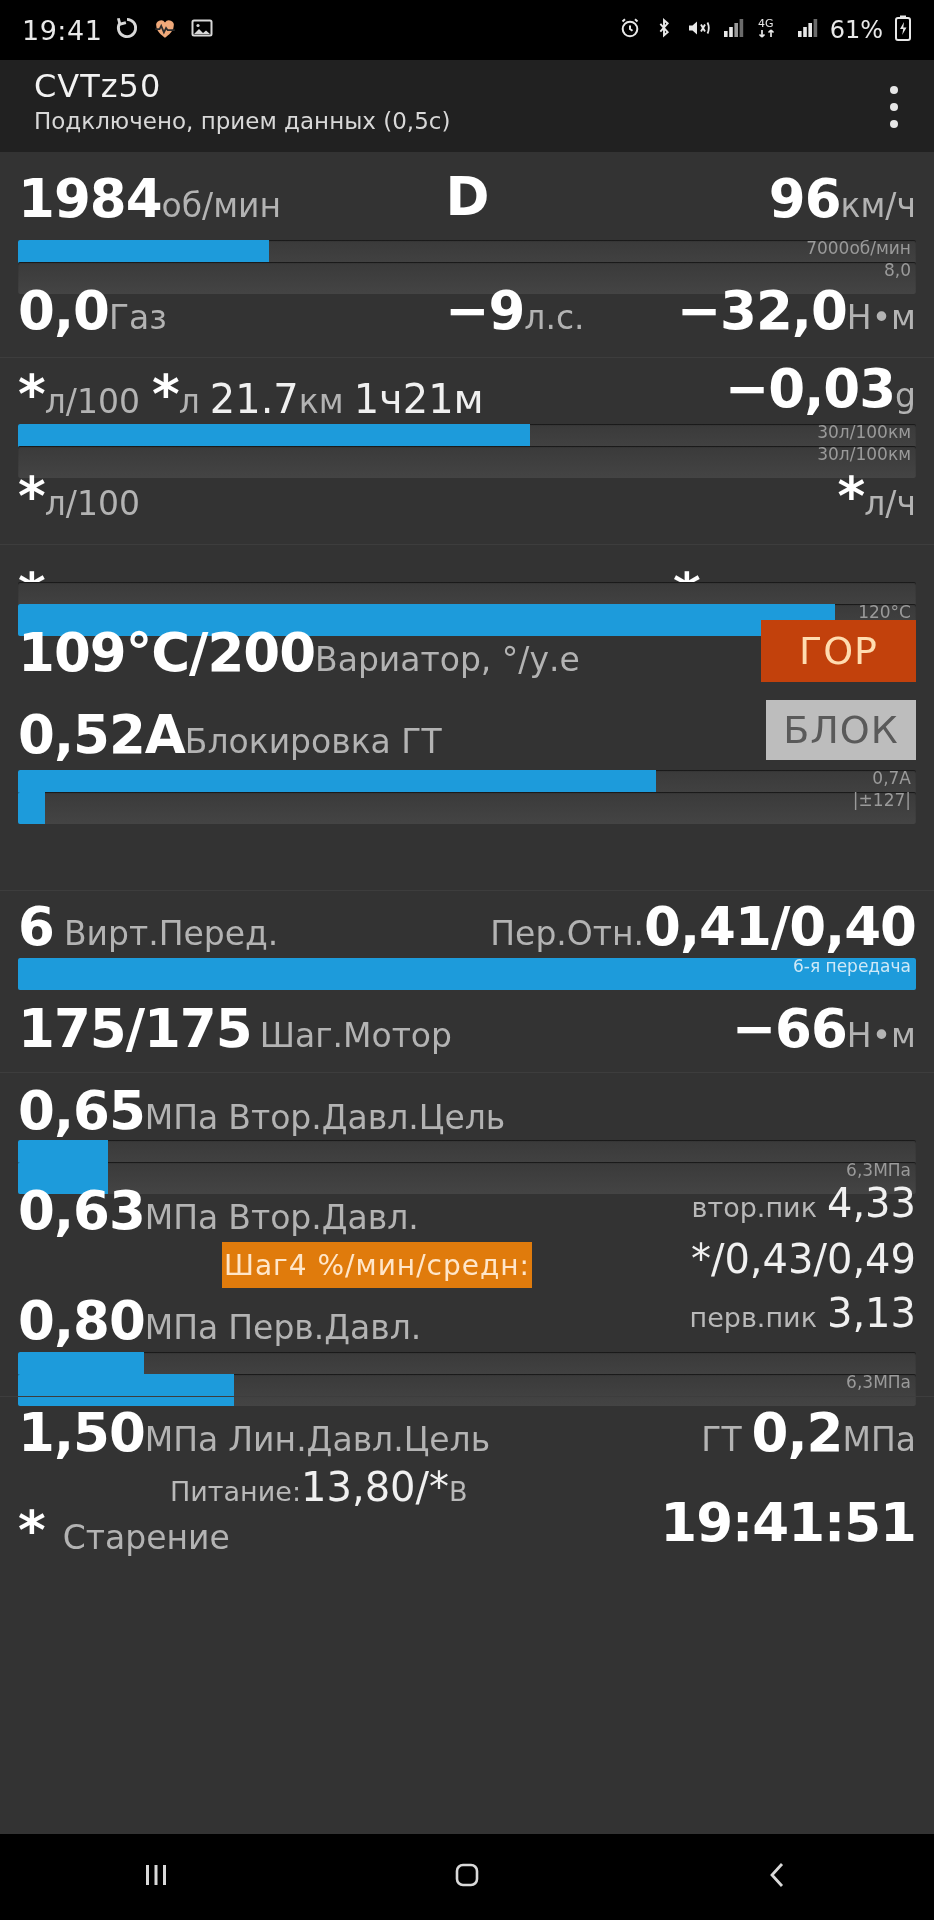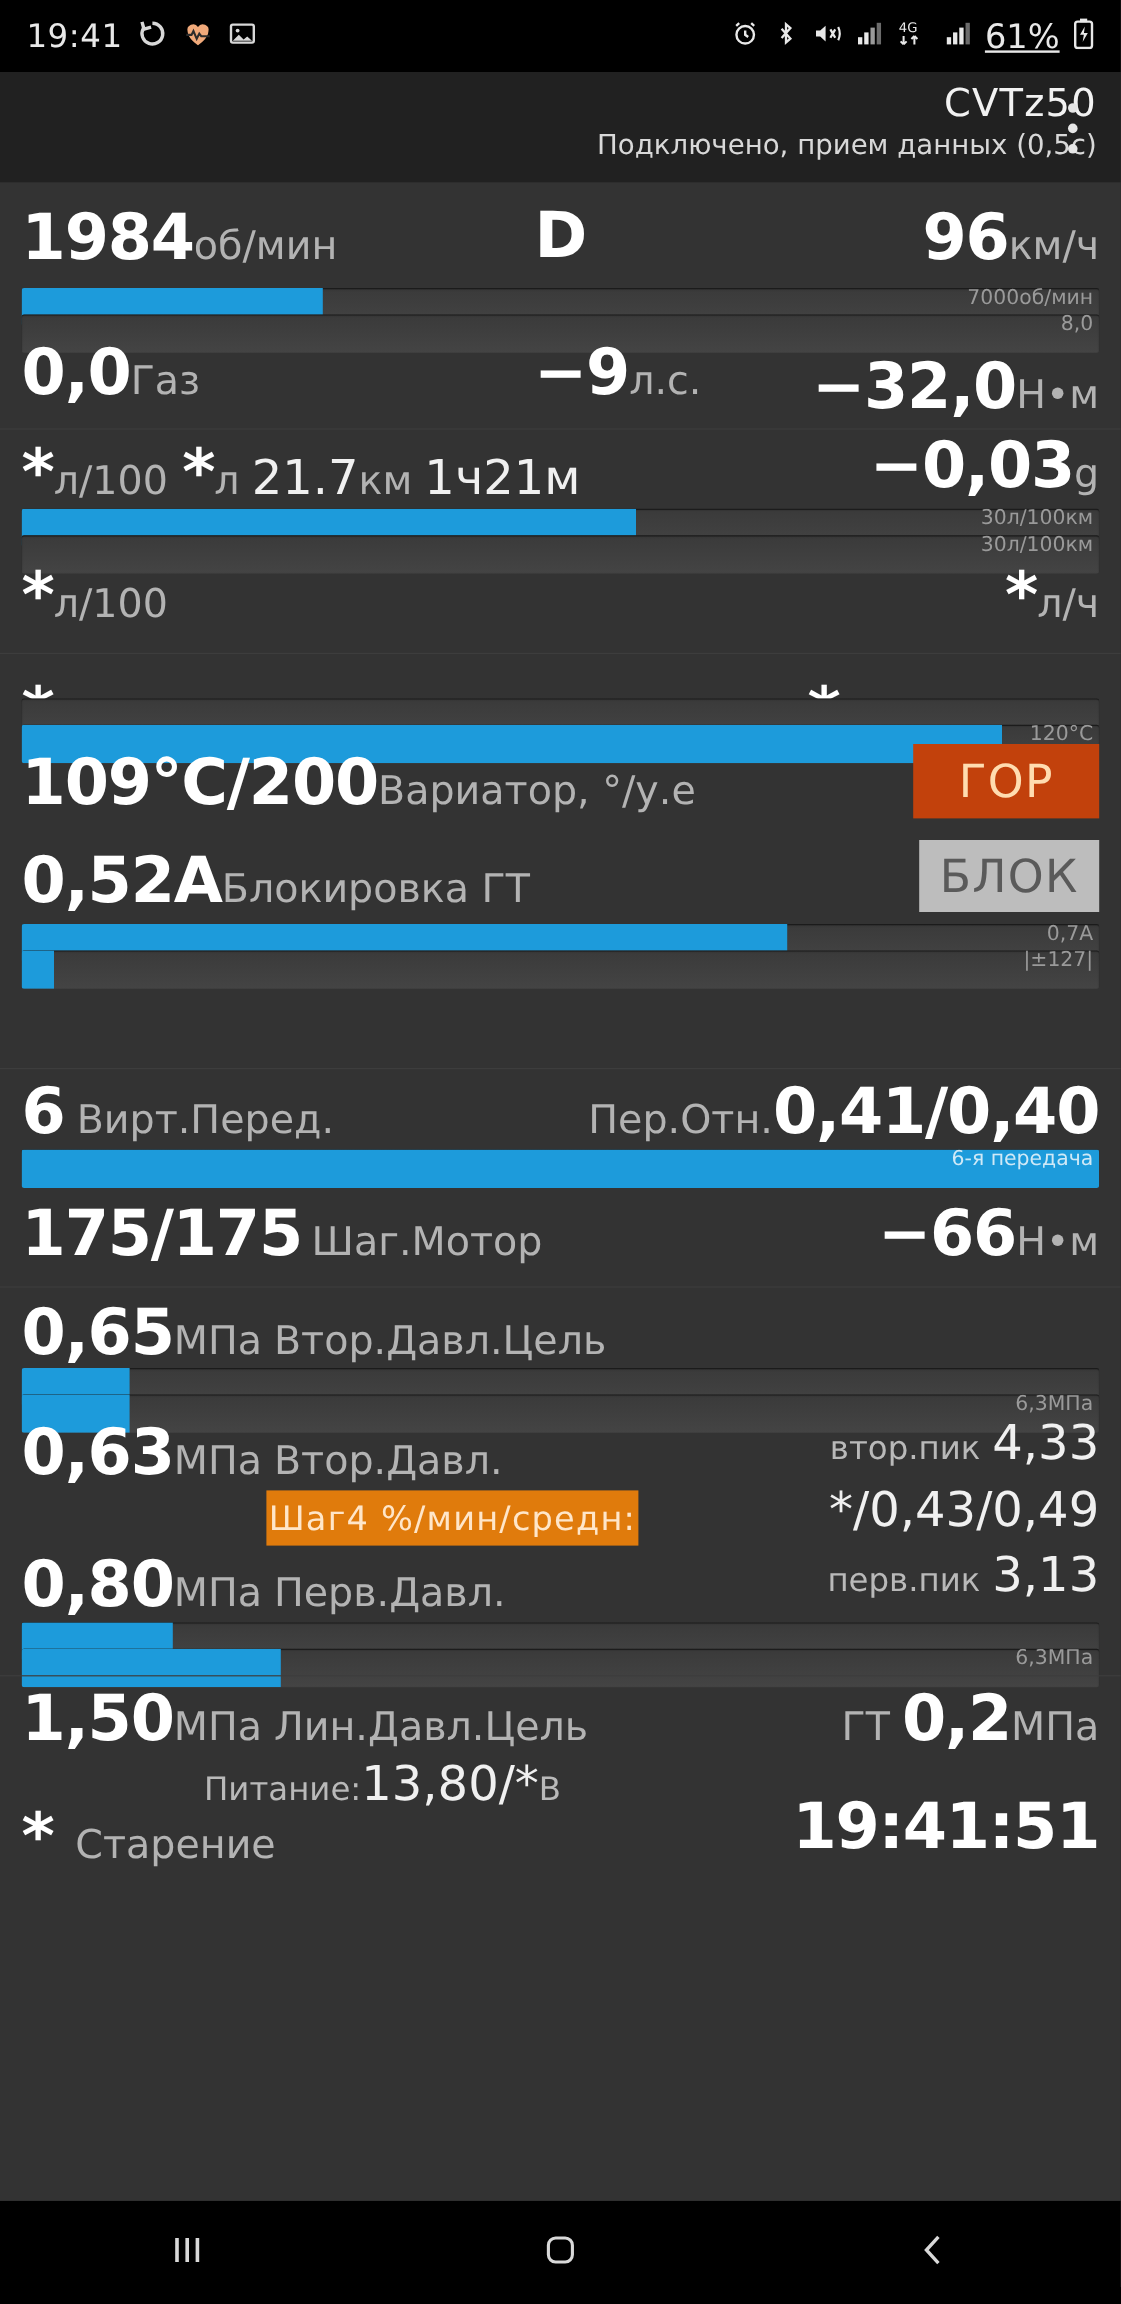--- a/index.html
+++ b/index.html
@@ -13,26 +13,26 @@
 
   
   .statusbar{
     height:60px; background:#000; color:#e8e8e8;
     display:flex; align-items:center; padding:0 22px; flex:0 0 60px;
   }
   .sb-left{ display:flex; align-items:center; gap:12px;text-align:right; }
   .sb-right{ margin-left:auto; display:flex; align-items:center; gap:11px; }
   .sb-time{ font-size:27px; letter-spacing:.5px; }
   .sb-ico{ display:inline-block; }
-  .sb-pct{ font-size:28px;text-decoration:underline; }
+  .sb-pct{ font-size:24px; }
 
   
   .apphead{
     flex:0 0 92px; background:#212121; color:#fff;
-    padding:6px 20px 0 34px; position:relative;text-align:right;
+    padding:6px 20px 0 34px; position:relative;
   }
   .apptitle{ font-size:32px; letter-spacing:1px; color:#f2f2f2; line-height:40px; }
   .appsub{ font-size:23px; color:#d8d8d8; line-height:30px; }
   .kebab{ position:absolute; right:36px; top:26px; width:8px; }
   .kebab i{ display:block; width:8px; height:8px; border-radius:50%; background:#e6e6e6; margin-bottom:9px; }
 
   
   .dash{ flex:1 1 auto; background:#333333; position:relative; overflow:hidden; }
   .row{ position:absolute; left:0; right:0; color:#fff; }
   .big{ font-size:53px; font-weight:bold; color:#ffffff; letter-spacing:-1px; }
@@ -178,21 +178,21 @@
       <div class="cap">8,0</div>
     </div>
 
     <div class="row" style="top:128px;height:70px;">
       <div class="l" style="top:0;">
         <span class="big ib">0,0</span><span class="lbl ib">Газ</span>
       </div>
       <div style="position:absolute;left:445px;top:0;">
         <span class="big ib">−9</span><span class="lbl ib">л.с.</span>
       </div>
-      <div class="r" style="top:12px;text-align:center;">
+      <div class="r" style="top:0;text-align:center;">
         <span class="big ib">−32,0</span><span class="lbl ib">Н•м</span>
       </div>
     </div>
 
     <div class="divider" style="top:205px;"></div>
 
     <div class="row" style="top:212px;height:62px;">
       <div class="l" style="top:0;">
         <span class="big ib">*</span><span class="lbl ib">л/100</span><span class="big ib" style="margin-left:12px;">*</span><span class="lbl ib">л</span><span class="mid ib" style="margin-left:10px;">21.7</span><span class="lbl ib">км</span><span class="mid ib" style="margin-left:10px;">1ч21м</span>
       </div>

